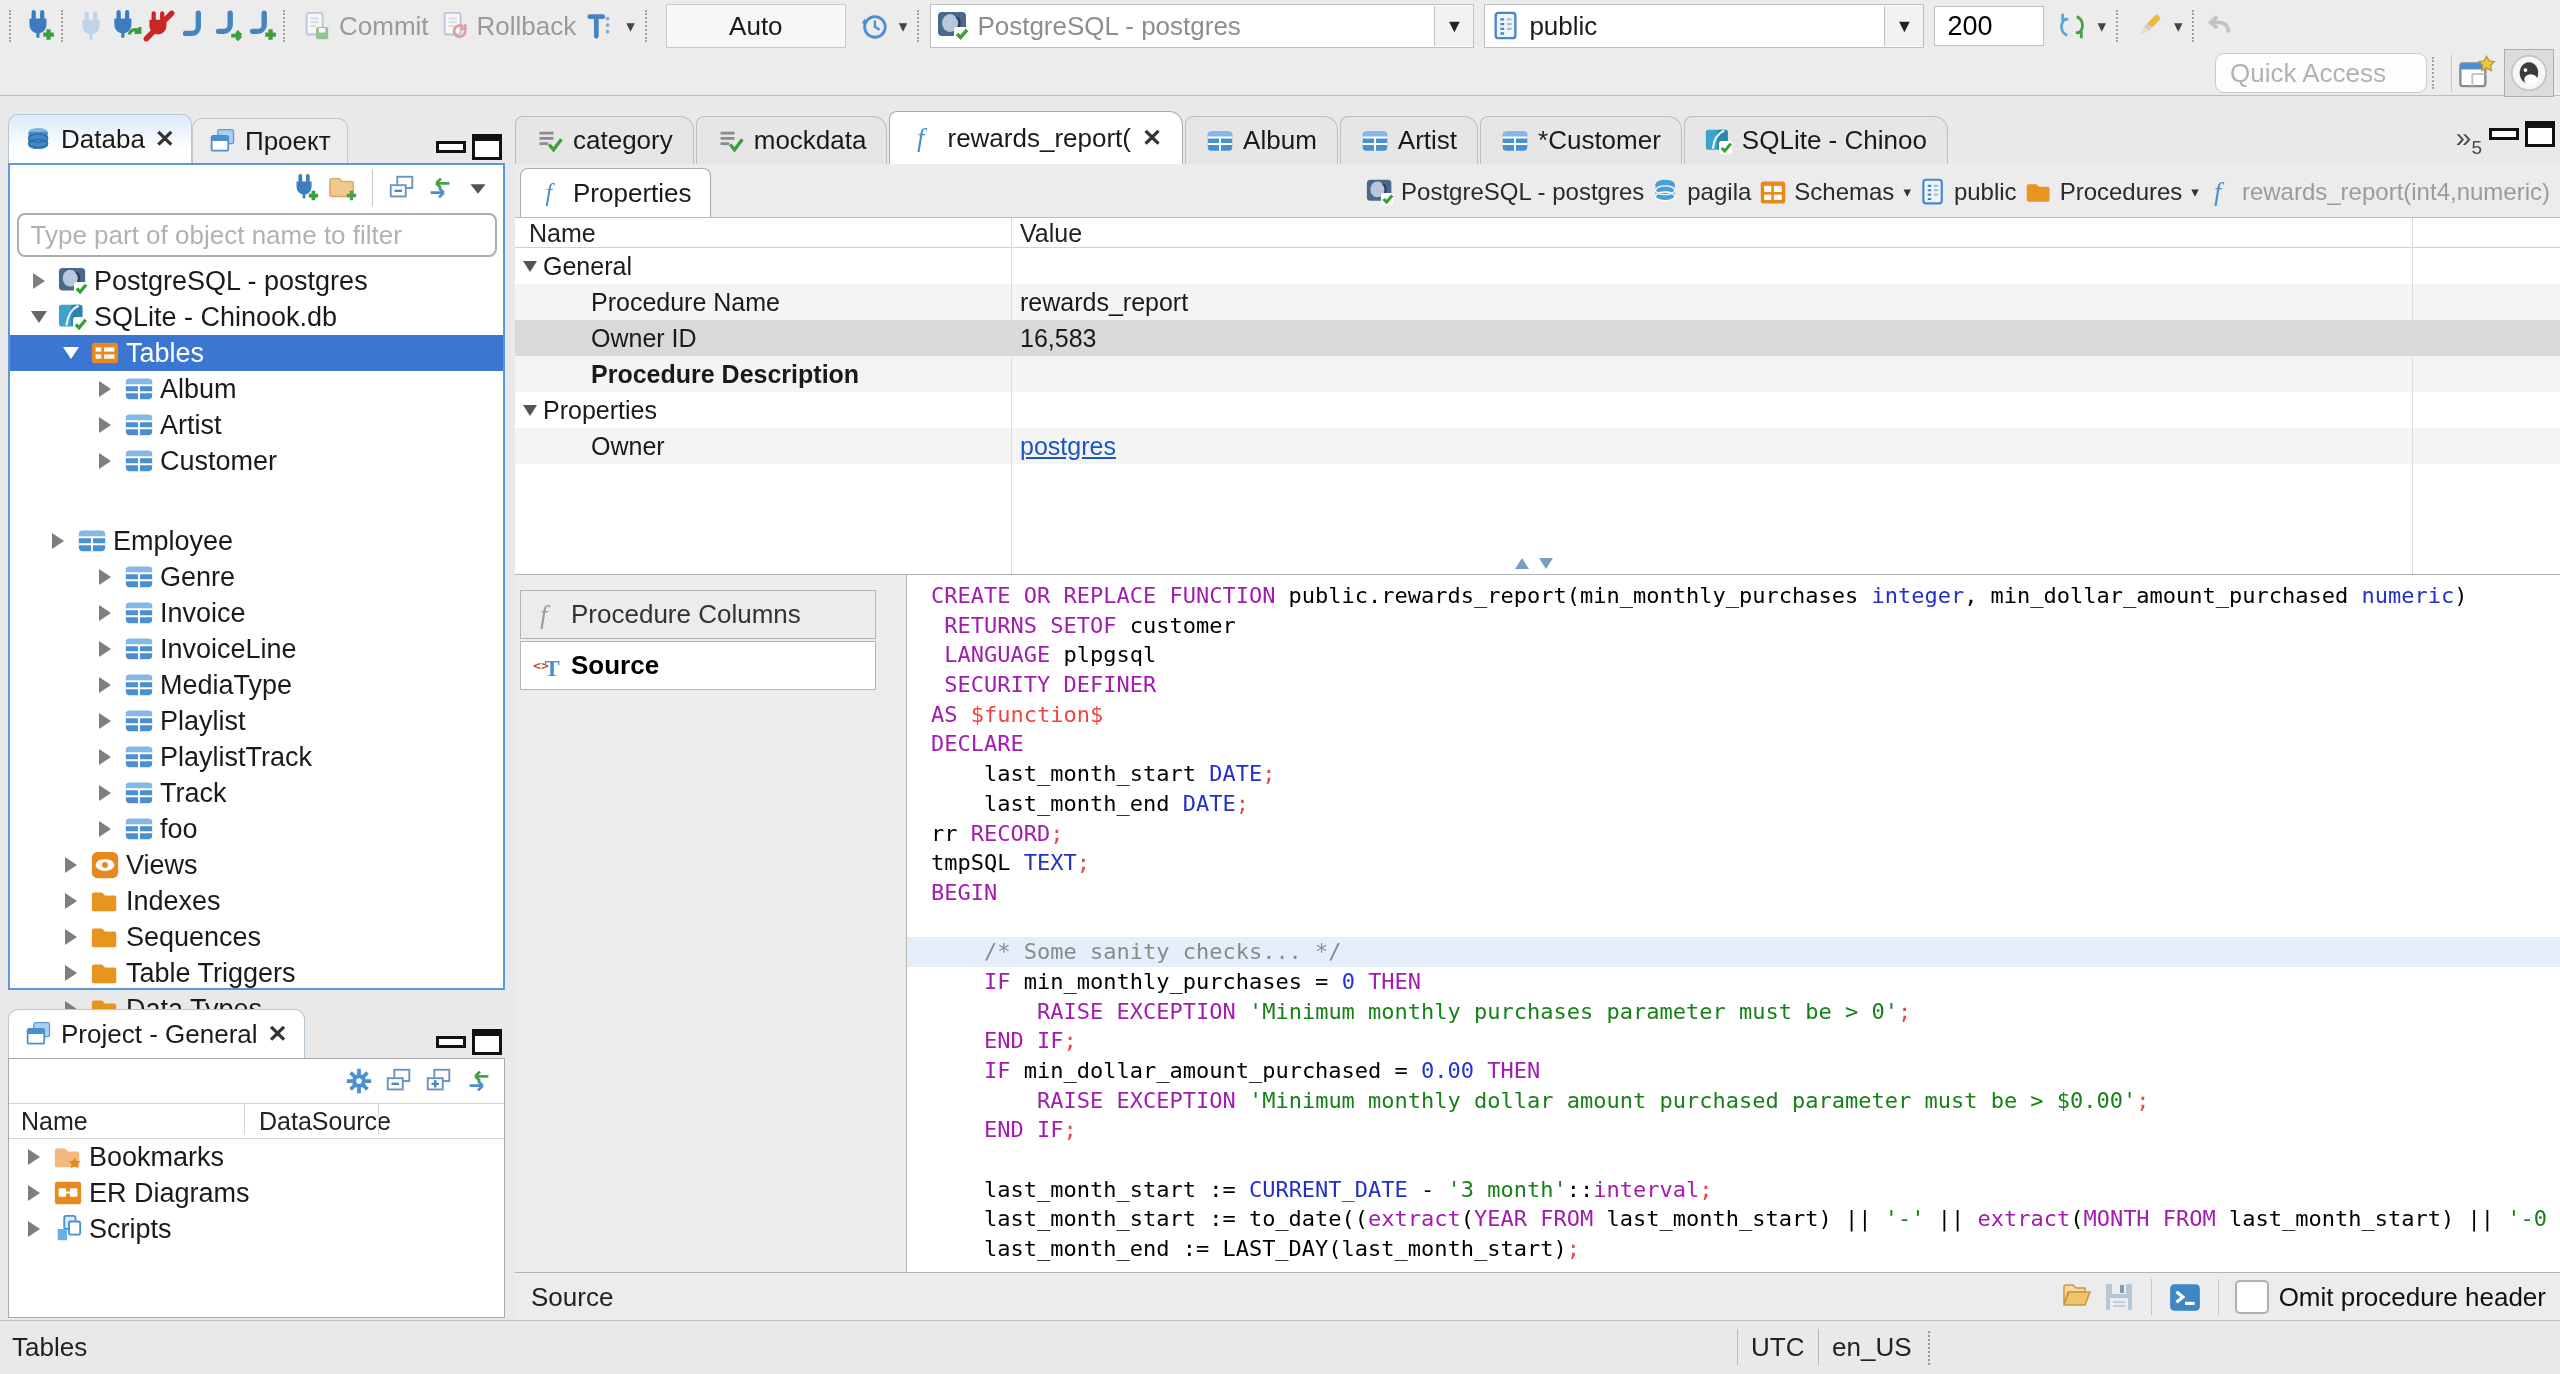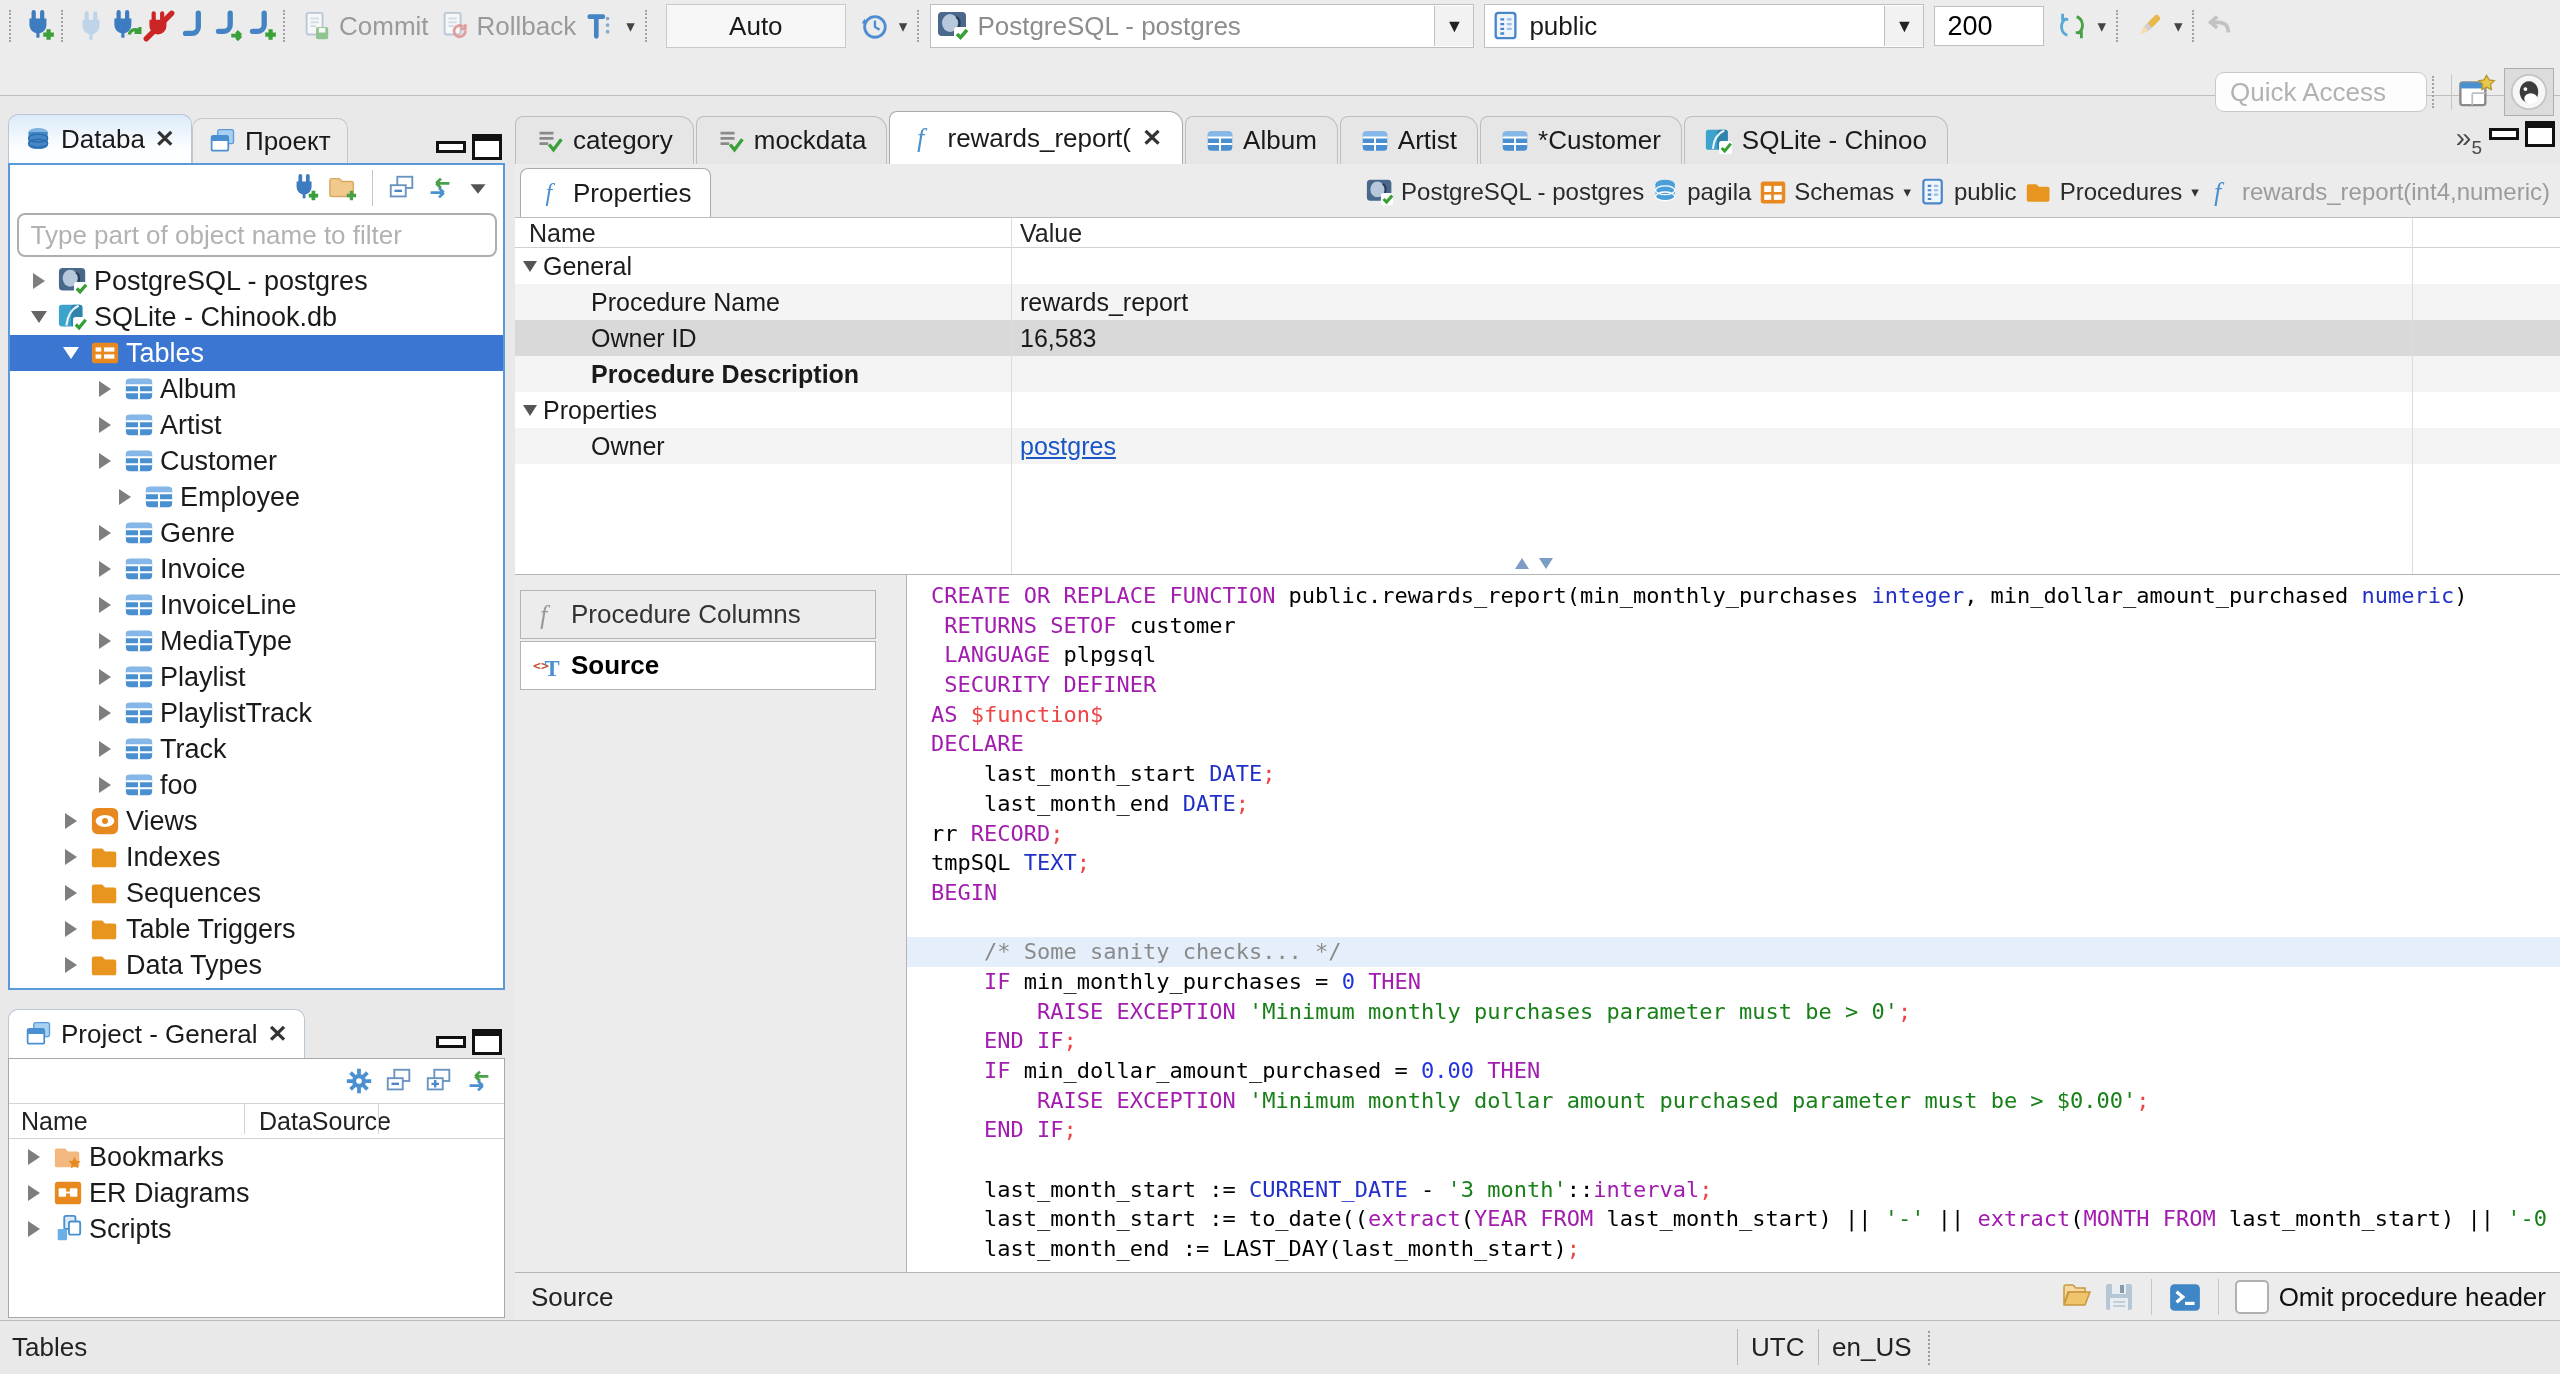--- a/index.html
+++ b/index.html
@@ -17,21 +17,21 @@
   .tlabel{font-size:26px;color:#9a9a9a;}
   .caret{font-size:17px;color:#444;margin-left:2px;}
   #auto-btn{width:178px;height:42px;background:#f7f7f7;border:1px solid #c9c9c9;font-size:26px;
             display:flex;align-items:center;justify-content:center;margin:0 8px;}
   .combo{height:42px;background:#fff;border:1px solid #bfbfbf;display:flex;align-items:center;padding-left:6px;}
   .combo .txt{font-size:26px;padding-left:8px;flex:1;}
   .combo .dd{width:38px;height:40px;border-left:1px solid #bfbfbf;background:#f2f2f2;display:flex;
              align-items:center;justify-content:center;font-size:18px;color:#222;}
   #fetch-input{width:96px;height:38px;border:1px solid #bfbfbf;font-size:27px;padding:0 0 0 12px;
                font-family:"Liberation Sans",sans-serif;}
-  #quick-row{top:50px;right:6px;height:46px;display:flex;align-items:center;margin-top:19px;}
+  #quick-row{top:50px;right:6px;height:46px;display:flex;align-items:center;}
   #quick-access{width:182px;height:38px;border:1px solid #c9c9c9;border-radius:9px;background:#fdfdfd;
                 font-size:26px;color:#b5b5b5;padding:0 14px;font-family:"Liberation Sans",sans-serif;}
   #beaver-box{width:48px;height:46px;border:1px solid #aeaeae;background:#dcdcdc;display:flex;
               align-items:center;justify-content:center;margin-left:8px;}
   
   .viewtab-row{height:53px;display:flex;align-items:flex-end;}
   .viewtab{height:48px;display:flex;align-items:center;gap:8px;padding:0 16px;font-size:26px;
            border:1px solid #b9c6d4;border-bottom:none;border-radius:10px 10px 0 0;
            background:linear-gradient(#dcebfa,#fdfeff 70%);}
   .viewtab.inactive{background:#ececec;border-color:#c6c6c6;height:44px;}
@@ -458,21 +458,21 @@
           </span>
           <span class="ic" style="width: 30px; height: 30px;">
             <svg viewBox="0 0 32 32">
               <rect x="2" y="5" width="28" height="22" rx="4" fill="#4a8fd0"></rect>
               <rect x="2" y="5" width="28" height="7" rx="4" fill="#85b8e8"></rect>
               <path d="M2 12h28M2 19.5h28M16 12v15" stroke="#fff" stroke-width="2.2"></path>
             </svg>
           </span>
           <span>Customer</span>
         </div>
-        <div class="trow" style="padding-left: 102px;">
+        <div class="trow" style="padding-left: 35px; margin-top: 44px;">
           <span class="arrbox">
             <span class="arr-r"></span>
           </span>
           <span class="ic" style="width: 30px; height: 30px;">
             <svg viewBox="0 0 32 32">
               <rect x="2" y="5" width="28" height="22" rx="4" fill="#4a8fd0"></rect>
               <rect x="2" y="5" width="28" height="7" rx="4" fill="#85b8e8"></rect>
               <path d="M2 12h28M2 19.5h28M16 12v15" stroke="#fff" stroke-width="2.2"></path>
             </svg>
           </span>

